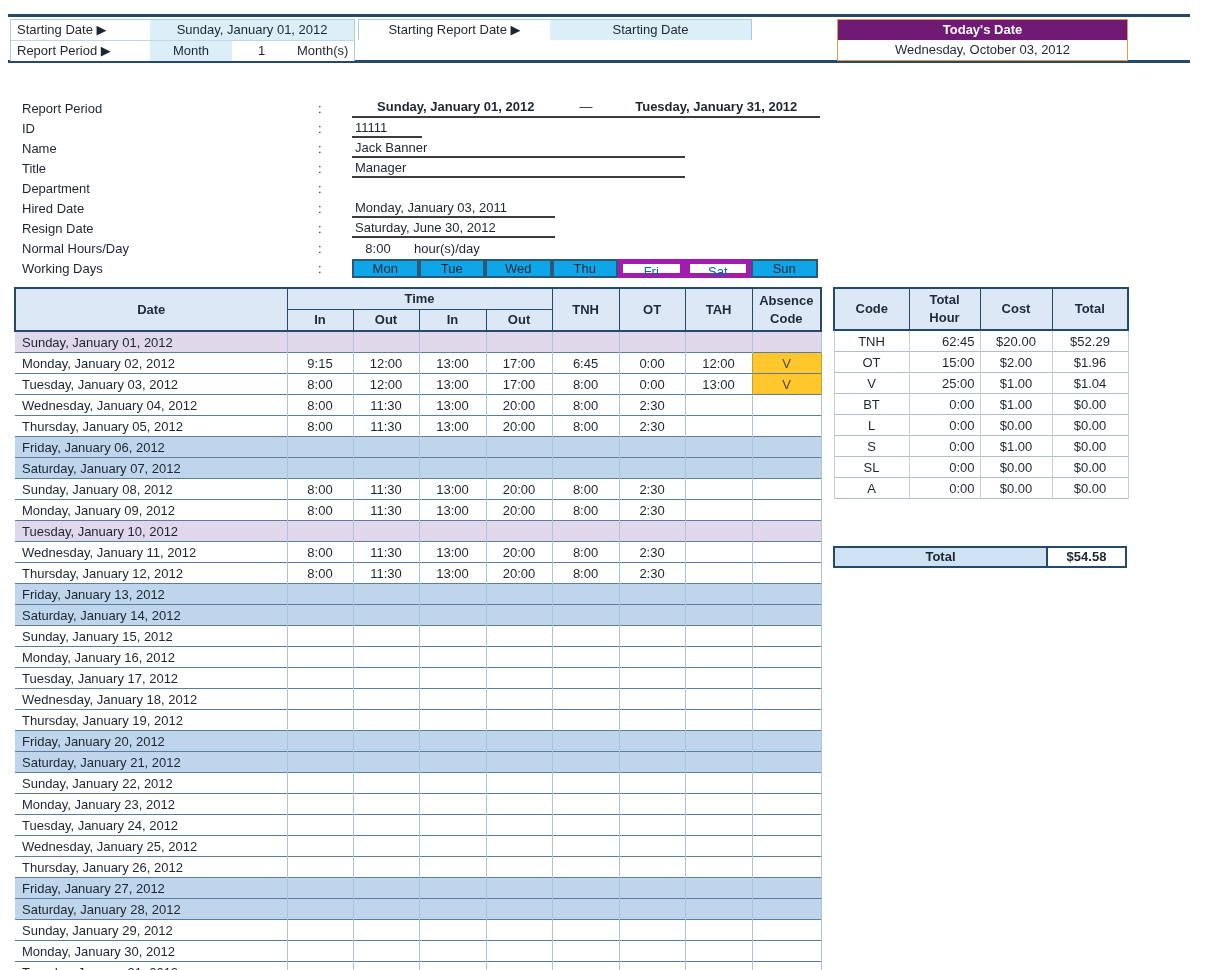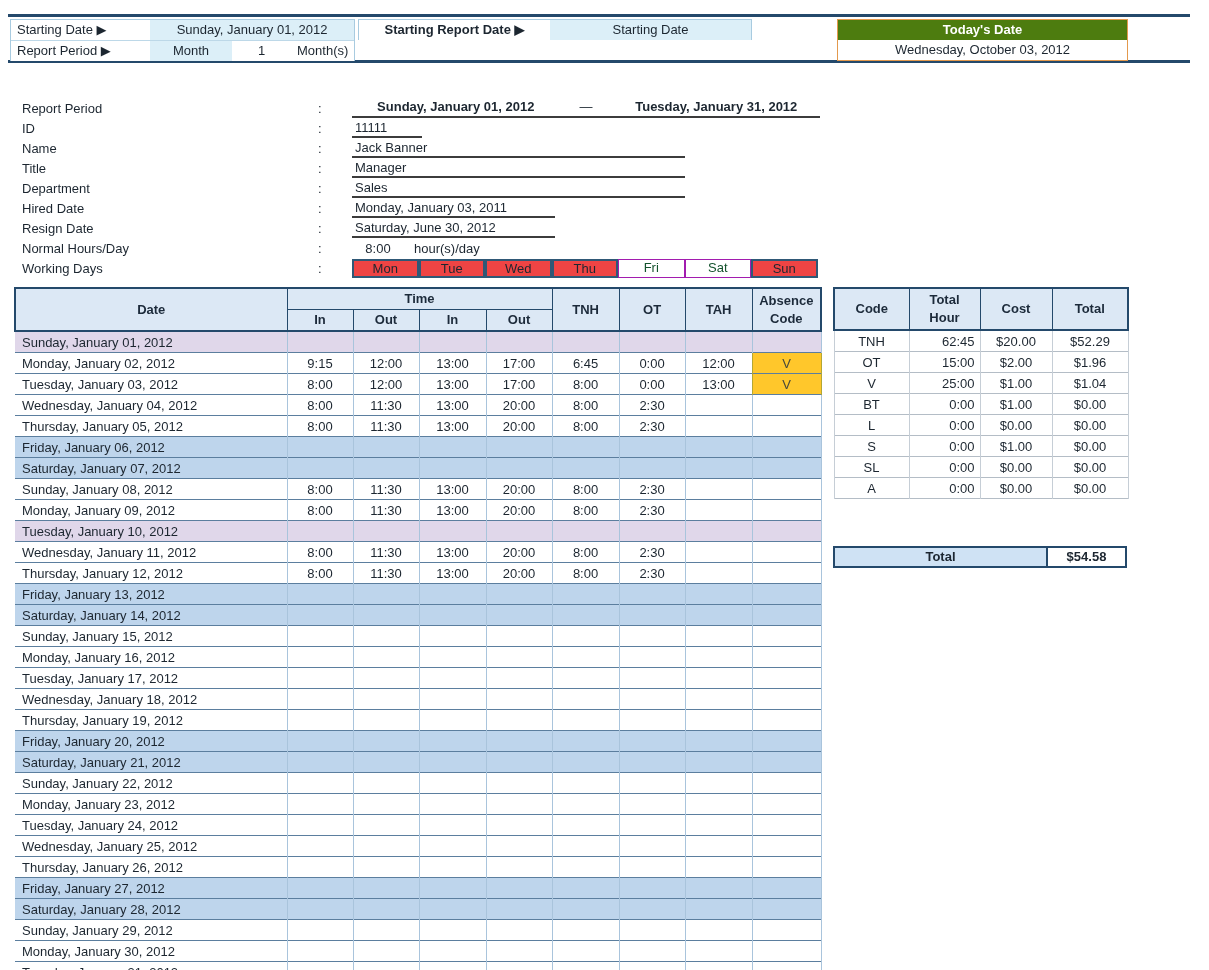--- a/index.html
+++ b/index.html
@@ -10,39 +10,39 @@
   }
   .navy-line{position:absolute;left:8px;width:1182px;height:3px;background:#24496B;}
   
   .tb-box{position:absolute;border:1px solid #a8cbe0;box-sizing:border-box;background:#fff;}
   .tb-row{display:flex;height:20px;line-height:20px;}
   .tb-cell{box-sizing:border-box;white-space:nowrap;overflow:hidden;}
   .tb-label{padding-left:6px;background:#fff;}
   .tb-val{background:#DCEFF8;text-align:center;}
   .tb-white{background:#fff;text-align:center;}
   .today-box{position:absolute;left:837px;top:19px;width:291px;border:1px solid #e3994d;box-sizing:border-box;}
-  .today-head{height:20px;line-height:20px;background:#4d7c0f;color:#fff;font-weight:bold;text-align:center;}
+  .today-head{height:20px;line-height:20px;background:#701a75;color:#fff;font-weight:bold;text-align:center;}
   .today-val{height:20px;line-height:20px;background:#fff;text-align:center;}
   
   .info{position:absolute;left:22px;top:98px;width:810px;}
   .info-row{display:flex;height:20px;align-items:center;}
   .ilabel{width:296px;flex:0 0 296px;}
   .icolon{width:34px;flex:0 0 34px;}
   .ival{padding-left:3px;}
   .u{border-bottom:2px solid #3c3c3c;box-sizing:border-box;height:19px;line-height:17px;}
   .u70{width:70px;} .u333{width:333px;} .u203{width:203px;}
   .period{width:468px;display:flex;border-bottom:2px solid #3c3c3c;box-sizing:border-box;height:19px;line-height:16px;}
   .period .pd{font-weight:bold;width:215px;text-align:center;}
   .period .dash{width:55px;text-align:center;}
   .hours-val{width:52px;text-align:center;display:inline-block;}
   .hours-suffix{margin-left:10px;}
   .days{display:flex;width:466px;}
   .wd{flex:0 0 66.5px;height:19px;line-height:16px;text-align:center;box-sizing:border-box;
-      border:1px solid #a21caf;background:#fff;color:#14532d;}
-  .wd.on{border:2px solid #2f5876;background:#ef4444;color:#1c2630;line-height:15px;}
+      border:5px solid #a21caf;background:#fff;color:#0369a1;}
+  .wd.on{border:2px solid #2f5876;background:#0ea5e9;color:#1c2630;line-height:15px;}
   
   .sheet{position:absolute;left:14px;top:287px;}
   table{border-collapse:collapse;table-layout:fixed;}
   .sheet table{width:806px;}
   thead{border:2px solid #24496B;}
   thead th{border:1px solid #24496B;background:#DCE8F5;font-weight:bold;font-size:13px;
            height:20px;padding:0;white-space:pre-line;line-height:18px;color:#1c2a3a;}
   tbody tr{border-bottom:1px solid #5b7e9e;}
   tbody td{height:20px;padding:0;line-height:19px;font-size:13px;overflow:hidden;white-space:nowrap;}
   td.date{text-align:left;padding-left:7px;}
@@ -80,21 +80,21 @@
   <div class="tb-row">
     <span class="tb-cell tb-label" style="width:140px;">Report Period ▶</span>
     <span class="tb-cell tb-val" style="width:82px;">Month</span>
     <span class="tb-cell tb-white" style="width:60px;">1</span>
     <span class="tb-cell tb-white" style="width:63px;">Month(s)</span>
   </div>
 </div>
 
 <div class="tb-box" style="left:358px;top:19px;width:394px;height:21px;">
   <div class="tb-row">
-    <span class="tb-cell tb-white" style="width:192px;font-weight:bold;">Starting Report Date ▶</span>
+    <span class="tb-cell tb-white" style="width:192px;">Starting Report Date ▶</span>
     <span class="tb-cell tb-val" style="width:202px;">Starting Date</span>
   </div>
 </div>
 
 <div class="today-box">
   <div class="today-head">Today's Date</div>
   <div class="today-val">Wednesday, October 03, 2012</div>
 </div>
 
 <div class="info">
@@ -118,21 +118,20 @@
     <span class="ival u u333">Jack Banner</span>
   </div>
   <div class="info-row">
     <span class="ilabel">Title</span>
     <span class="icolon">:</span>
     <span class="ival u u333">Manager</span>
   </div>
   <div class="info-row">
     <span class="ilabel">Department</span>
     <span class="icolon">:</span>
-    <span class="ival u u333">Sales</span>
   </div>
   <div class="info-row">
     <span class="ilabel">Hired Date</span>
     <span class="icolon">:</span>
     <span class="ival u u203">Monday, January 03, 2011</span>
   </div>
   <div class="info-row">
     <span class="ilabel">Resign Date</span>
     <span class="icolon">:</span>
     <span class="ival u u203">Saturday, June 30, 2012</span>

